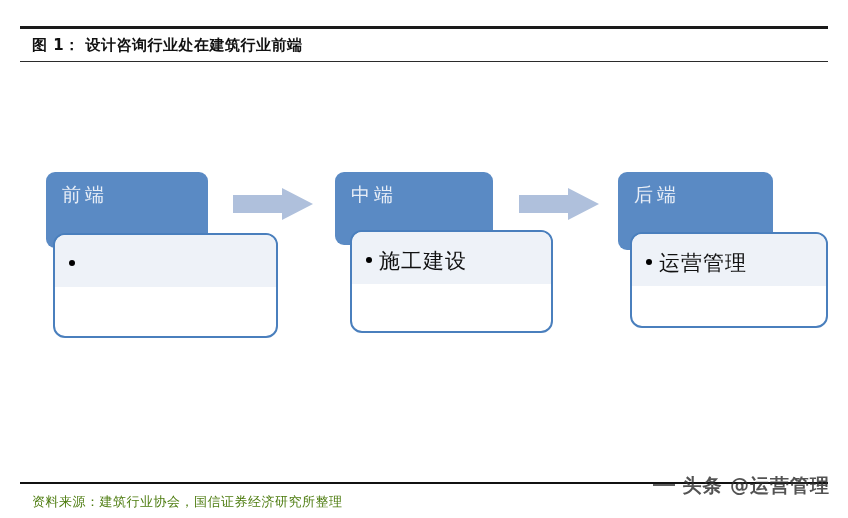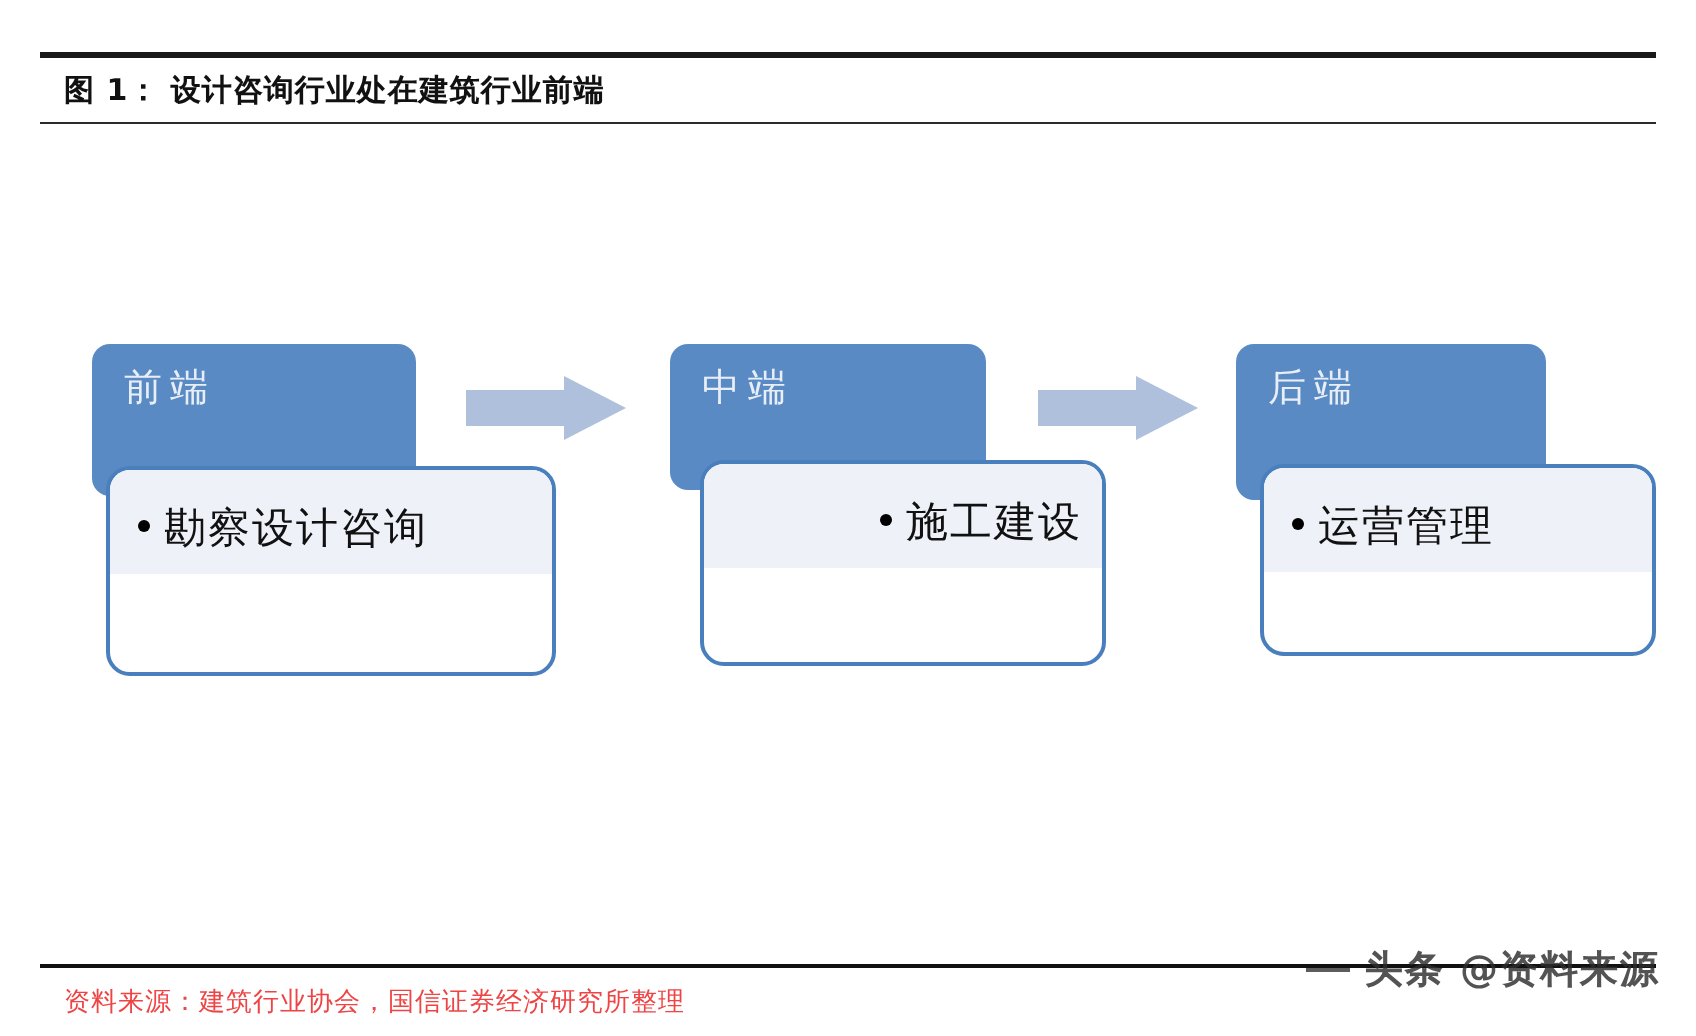--- a/index.html
+++ b/index.html
@@ -125,21 +125,21 @@
     height: 1.5px;
     background: #111111;
   }
   .source-note {
     position: absolute;
     left: 32px;
     top: 492px;
     font-size: 13px;
     line-height: 20px;
     letter-spacing: 0.5px;
-    color: #ef4444;
+    color: #4d7c0f;
     white-space: nowrap;
   }
   .watermark {
     position: absolute;
     right: 18px;
     top: 474px;
     display: flex;
     align-items: center;
     gap: 7px;
     opacity: 0.82;
@@ -169,32 +169,32 @@
 
 <div class="diagram">
 
   <div class="stage-group" style="left:46px; top:172px; width:232px; height:170px;">
     <div class="stage-header" style="left:0px; top:0px; width:162px; height:76px;padding-left:32px;">
       <div class="stage-header-label">前端</div>
     </div>
     <div class="stage-body" style="left:7px; top:61px; width:225px; height:105px;">
       <div class="stage-body-tint"></div>
       <div class="stage-body-text">
-        <span class="bullet-dot"></span><span>勘察设计咨询</span>
+        <span class="bullet-dot"></span>
       </div>
     </div>
   </div>
 
   <div class="arrow" style="left:233px; top:188px; width:80px; height:32px;">
     <svg width="80" height="32" viewBox="0 0 80 32">
       <polygon points="0,7 49,7 49,0 80,16 49,32 49,25 0,25" fill="#afc0dc"></polygon>
     </svg>
   </div>
 
-  <div class="stage-group" style="left:335px; top:172px; width:220px; height:165px;text-align:right;">
+  <div class="stage-group" style="left:335px; top:172px; width:220px; height:165px;">
     <div class="stage-header" style="left:0px; top:0px; width:158px; height:73px;">
       <div class="stage-header-label">中端</div>
     </div>
     <div class="stage-body" style="left:15px; top:58px; width:203px; height:103px;">
       <div class="stage-body-tint"></div>
       <div class="stage-body-text">
         <span class="bullet-dot"></span><span>施工建设</span>
       </div>
     </div>
   </div>
@@ -217,14 +217,14 @@
     </div>
   </div>
 
 </div>
 
 <div class="footer-rule"></div>
 <div class="source-note">资料来源：建筑行业协会，国信证券经济研究所整理</div>
 
 <div class="watermark">
   <div class="wm-dash"></div>
-  <div class="wm-text">头条 @资料来源</div>
+  <div class="wm-text">头条 @运营管理</div>
 </div>
 
 </body></html>

